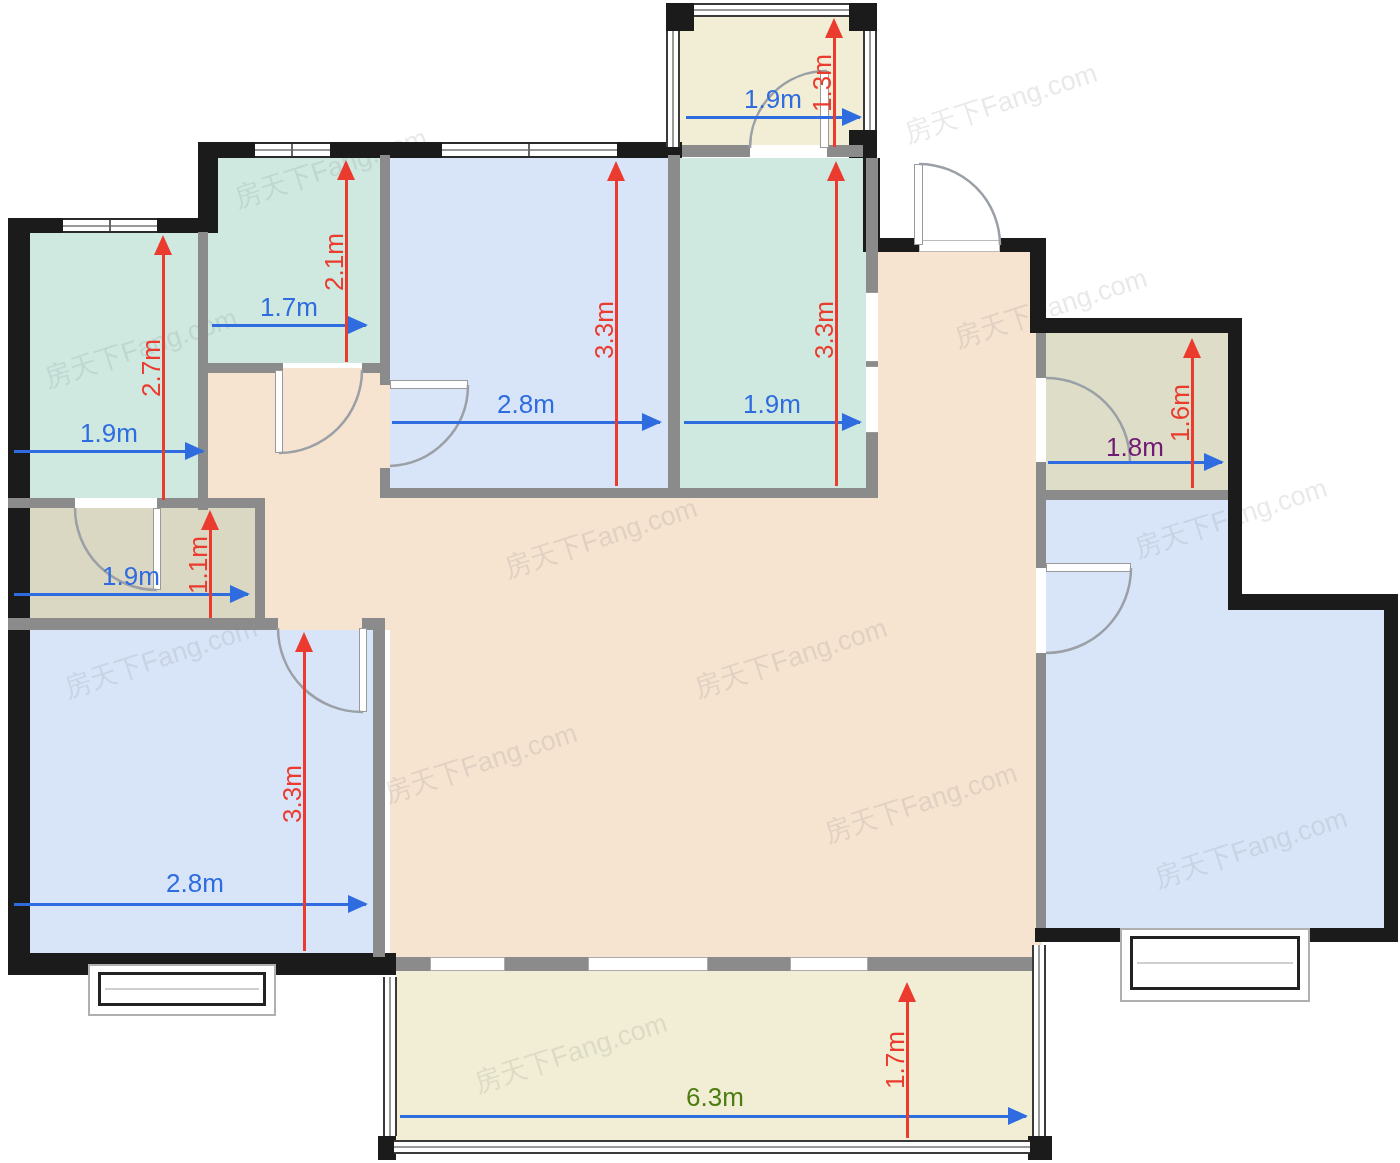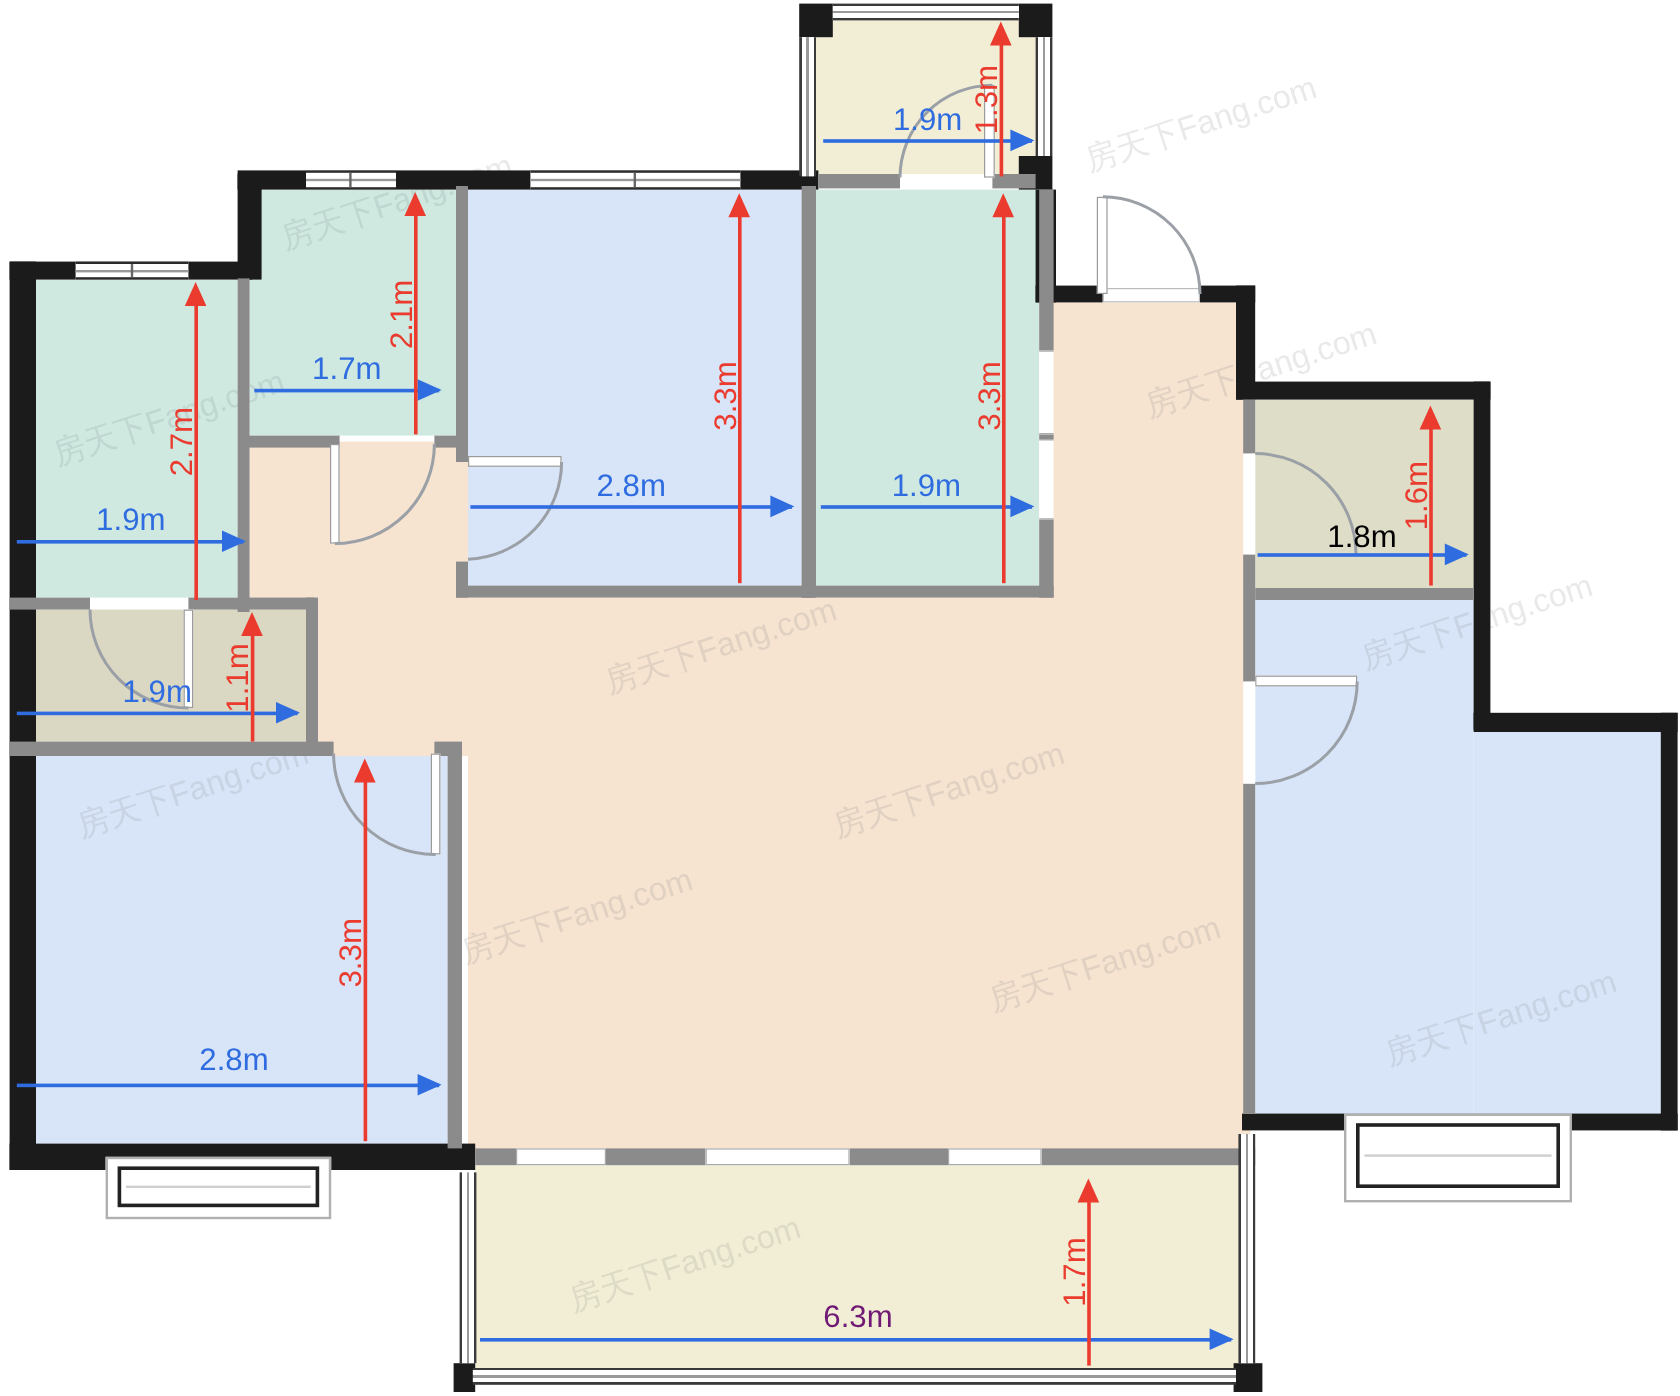--- a/index.html
+++ b/index.html
@@ -184,33 +184,33 @@
   <div class="dimlineH" style="left:684px;top:421px;width:176px;background:#2e6ce0;"></div>
   <div class="arrR" style="left:842px;top:413px;border-left:20px solid #2e6ce0;"></div>
   <div class="lblH" style="left:727px;top:389px;color:#2e6ce0;">1.9m</div>
 
   <div class="dimlineH" style="left:686px;top:116px;width:174px;background:#2e6ce0;"></div>
   <div class="arrR" style="left:842px;top:108px;border-left:20px solid #2e6ce0;"></div>
   <div class="lblH" style="left:728px;top:84px;color:#2e6ce0;">1.9m</div>
 
   <div class="dimlineH" style="left:1048px;top:461px;width:174px;background:#2e6ce0;"></div>
   <div class="arrR" style="left:1204px;top:453px;border-left:20px solid #2e6ce0;"></div>
-  <div class="lblH" style="left:1090px;top:432px;color:#000000;">1.8m</div>
+  <div class="lblH" style="left:1090px;top:432px;color:#701a75;">1.8m</div>
 
   <div class="dimlineH" style="left:14px;top:593px;width:234px;background:#2e6ce0;"></div>
   <div class="arrR" style="left:230px;top:585px;border-left:20px solid #2e6ce0;"></div>
   <div class="lblH" style="left:86px;top:561px;color:#2e6ce0;">1.9m</div>
 
   <div class="dimlineH" style="left:14px;top:903px;width:352px;background:#2e6ce0;"></div>
   <div class="arrR" style="left:348px;top:895px;border-left:20px solid #2e6ce0;"></div>
   <div class="lblH" style="left:150px;top:868px;color:#2e6ce0;">2.8m</div>
 
   <div class="dimlineH" style="left:400px;top:1115px;width:626px;background:#2e6ce0;"></div>
   <div class="arrR" style="left:1008px;top:1107px;border-left:20px solid #2e6ce0;"></div>
-  <div class="lblH" style="left:670px;top:1082px;color:#701a75;">6.3m</div>
+  <div class="lblH" style="left:670px;top:1082px;color:#4d7c0f;">6.3m</div>
 
   <div class="dimlineV" style="left:162px;top:249px;height:251px;background:#ea3b2e;"></div>
   <div class="arrU" style="left:154px;top:235px;border-bottom:20px solid #ea3b2e;"></div>
   <div class="lblV" style="left:105px;top:354px;color:#ea3b2e;">2.7m</div>
 
   <div class="dimlineV" style="left:345px;top:174px;height:188px;background:#ea3b2e;"></div>
   <div class="arrU" style="left:337px;top:160px;border-bottom:20px solid #ea3b2e;"></div>
   <div class="lblV" style="left:288px;top:248px;color:#ea3b2e;">2.1m</div>
 
   <div class="dimlineV" style="left:615px;top:175px;height:311px;background:#ea3b2e;"></div>

